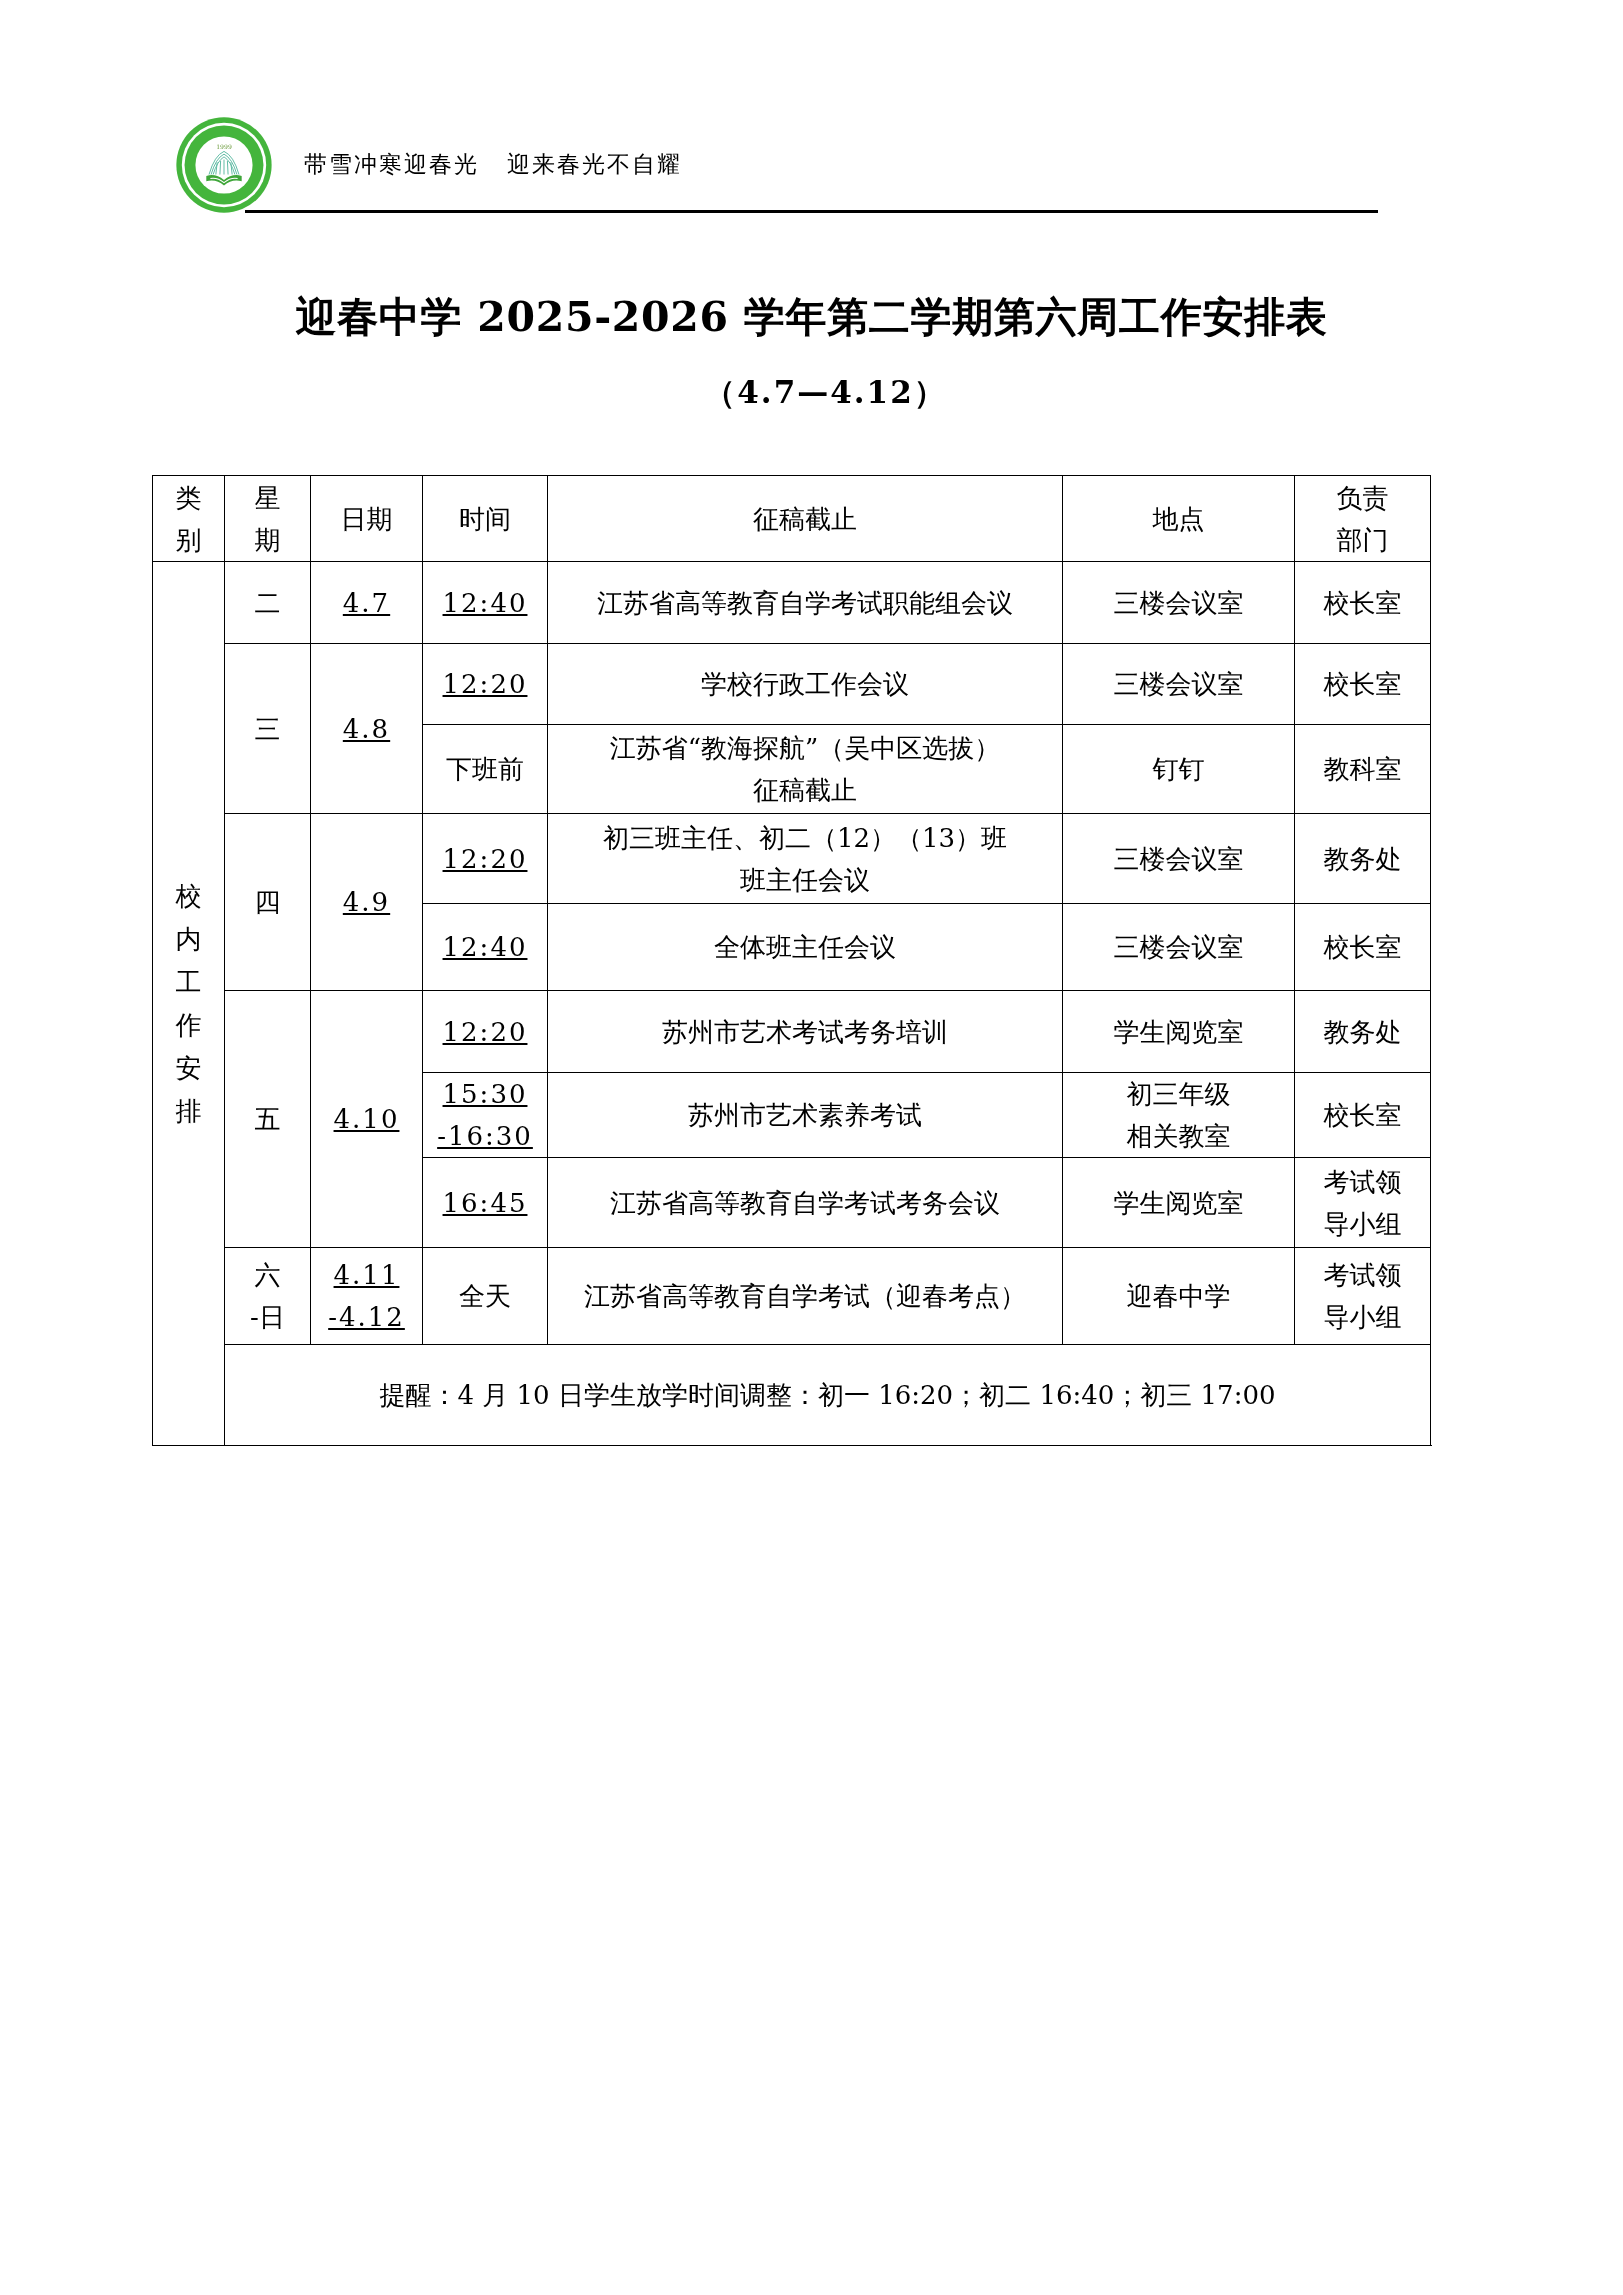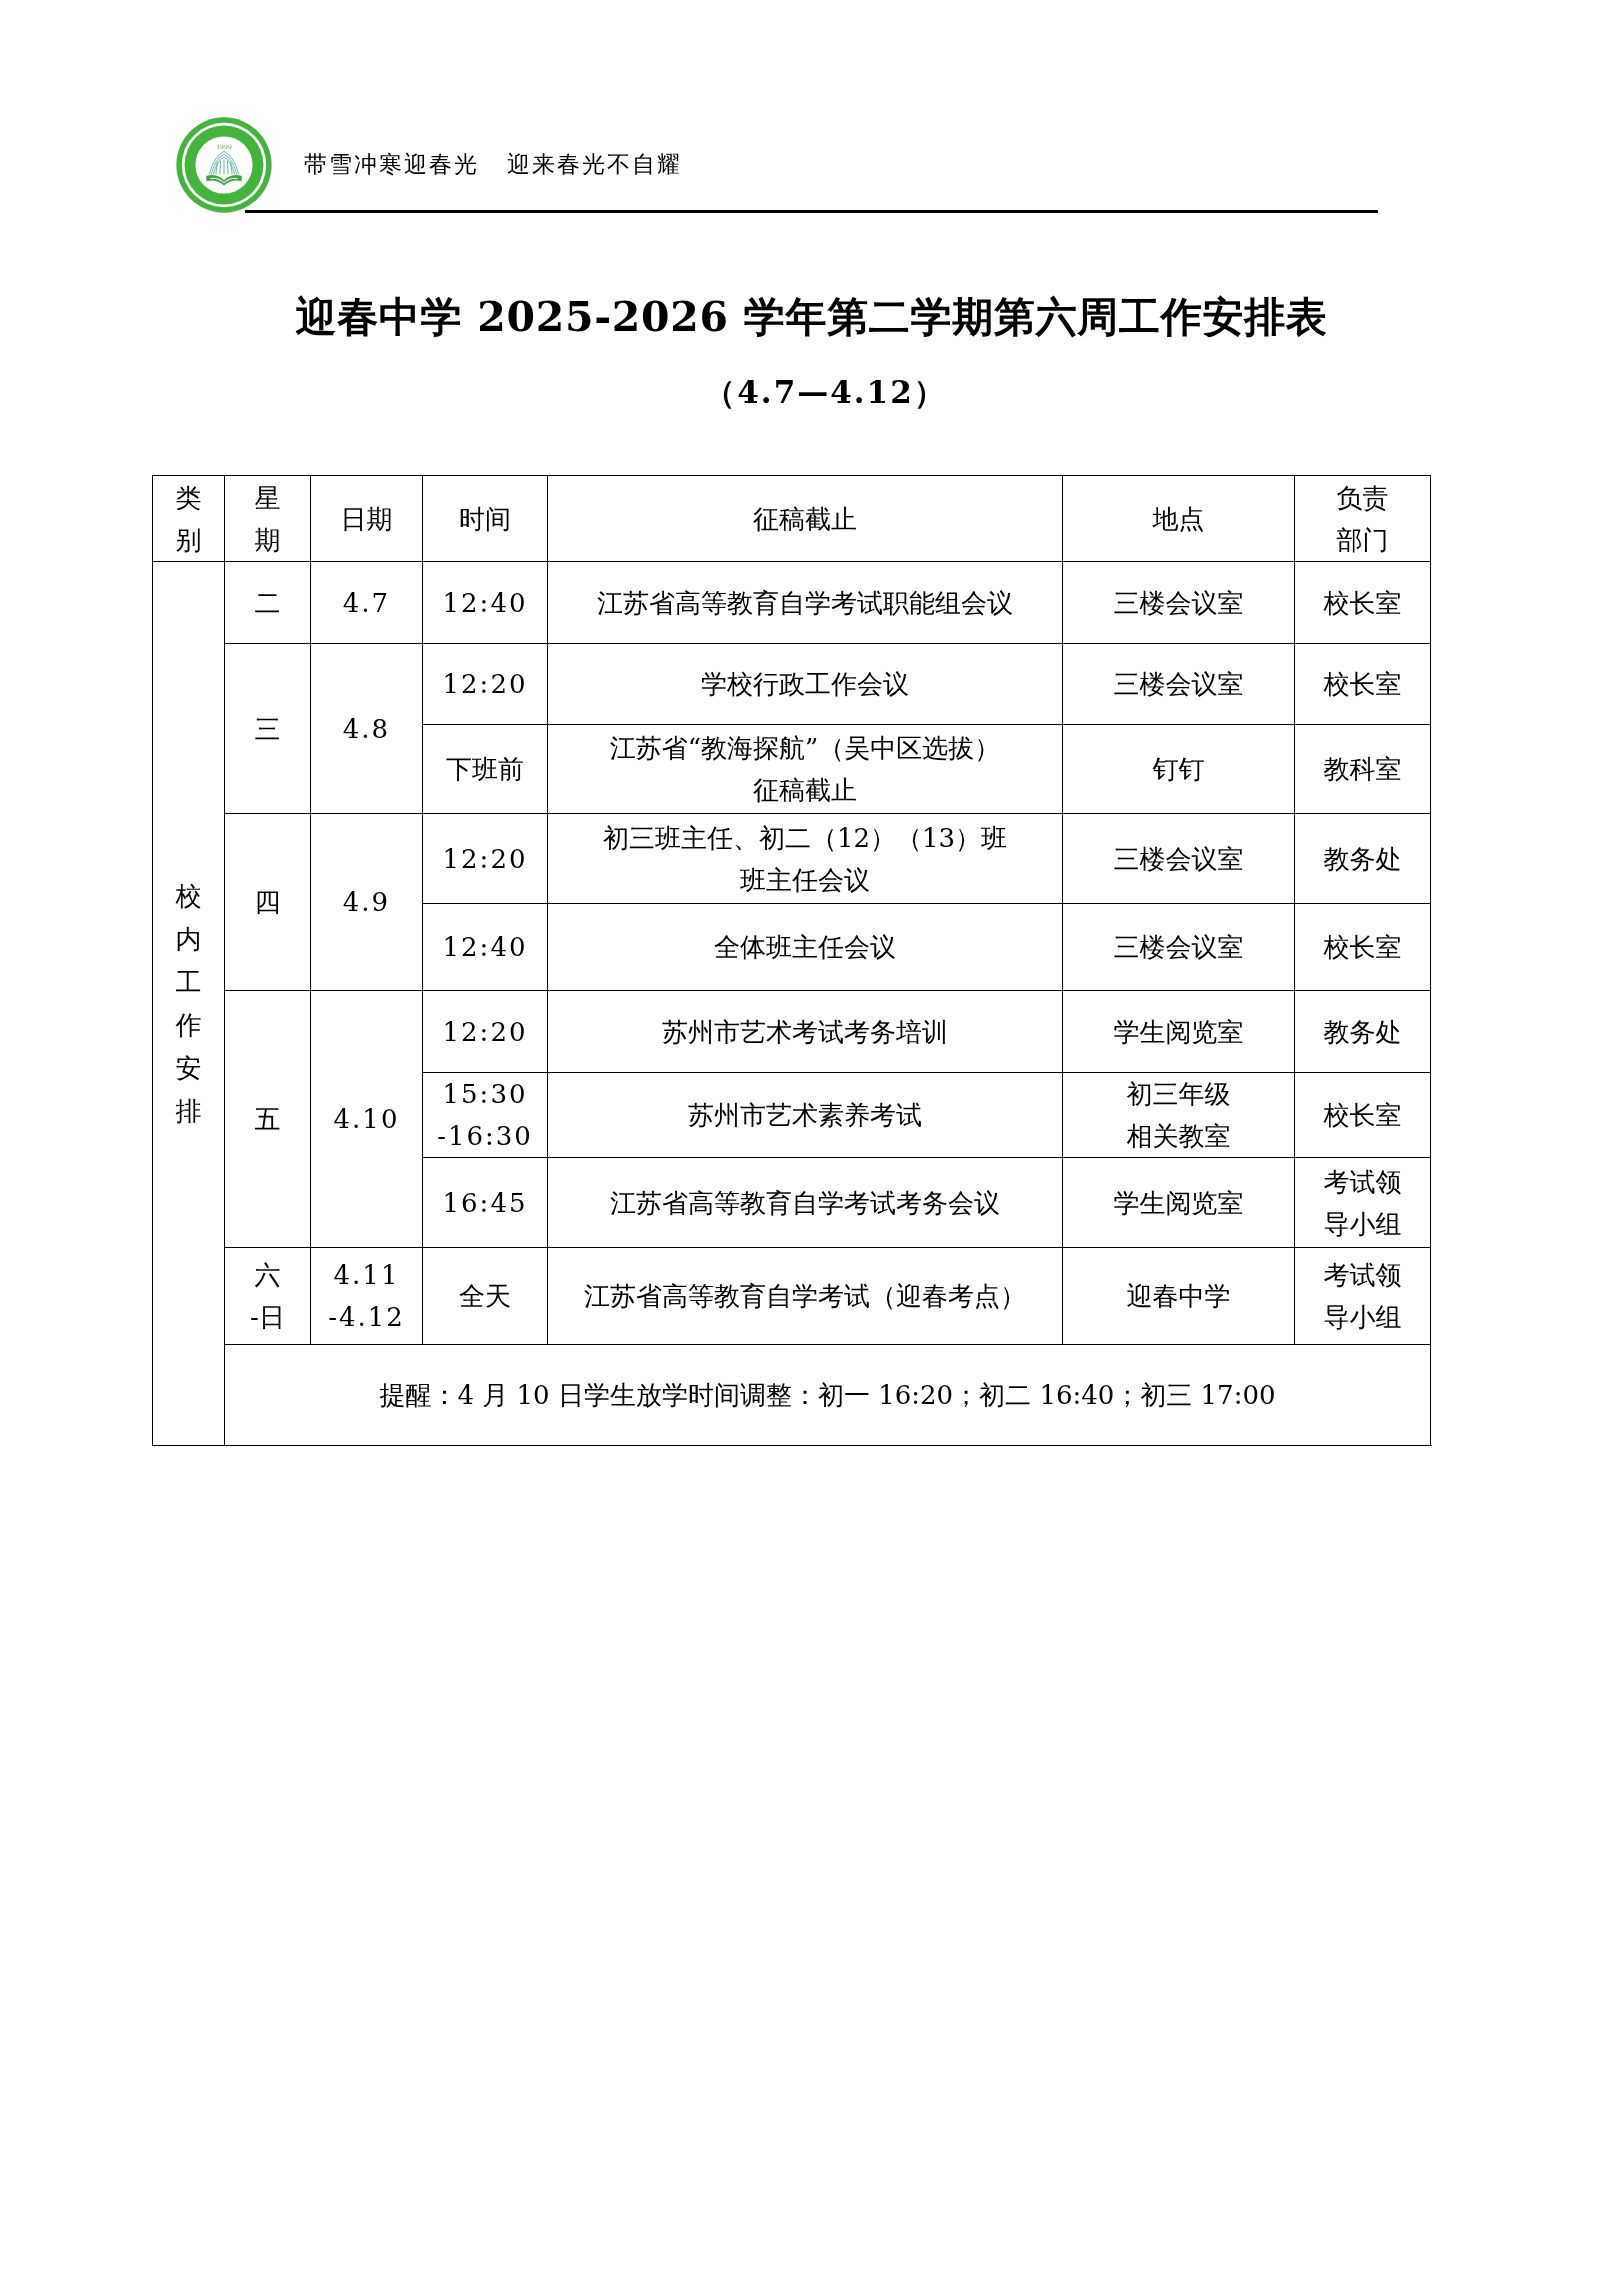--- a/index.html
+++ b/index.html
@@ -13,21 +13,21 @@
            font-size: 41px; font-weight: bold; line-height: 55px; letter-spacing: 0.7px; }
   .subtitle { position: absolute; left: 0; width: 1623px; top: 368px; text-align: center;
               font-size: 31px; font-weight: bold; line-height: 48px; letter-spacing: 2px; padding-left: 14px; }
   table.sched { position: absolute; left: 152px; top: 475px; width: 1278px; border-collapse: collapse;
                 table-layout: fixed; font-size: 26px; line-height: 42px; }
   table.sched td, table.sched th { border: 1.7px solid #000; text-align: center; vertical-align: middle;
                 padding: 0 2.7px; font-weight: normal; }
   .c1 { width: 72px; } .c2 { width: 86px; } .c3 { width: 112px; } .c4 { width: 125px; }
   .c5 { width: 515px; } .c6 { width: 232px; } .c7 { width: 136px; }
   .vert { line-height: 43px; }
-  .mono { letter-spacing: 2px; }
+  .mono { letter-spacing: 2px; text-decoration: underline; }
   .note { height: 101px; }
 </style>
 </head>
 <body>
 
 <div class="logo">
   <svg width="98" height="98" viewBox="0 0 144 144">
     <circle cx="72" cy="72" r="70" fill="#44b53c"></circle>
     <circle cx="72" cy="72" r="62" fill="#ffffff"></circle>
     <circle cx="72" cy="72" r="58" fill="#44b53c"></circle>

